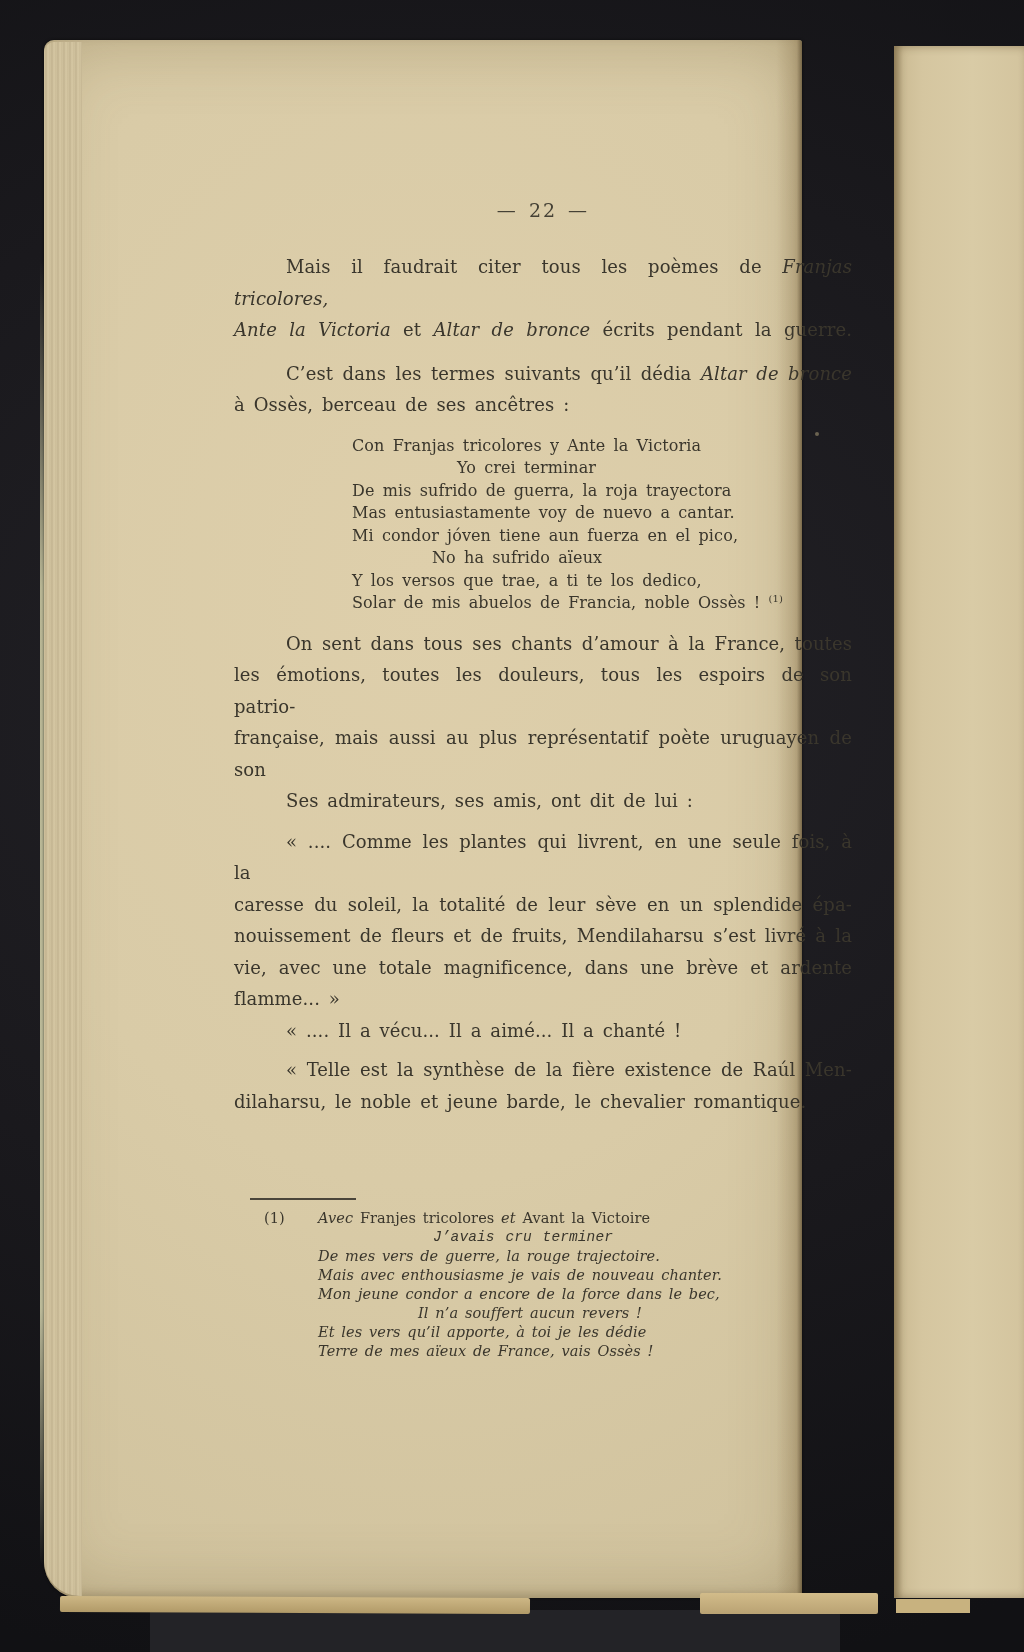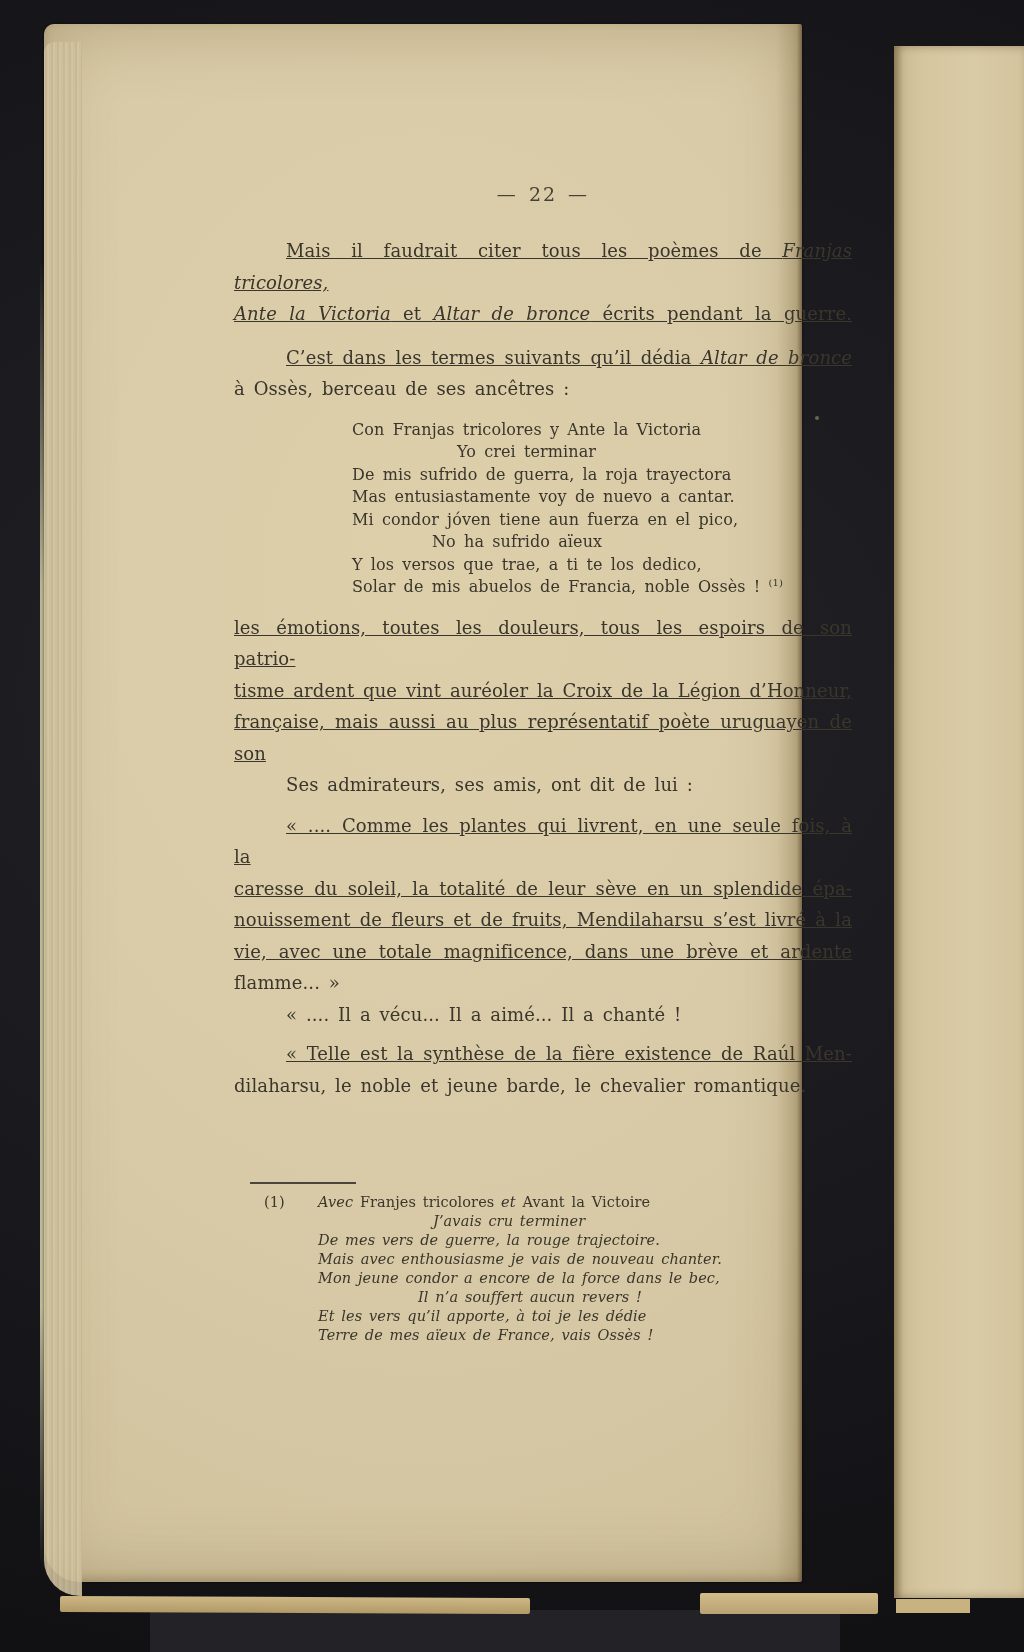--- a/index.html
+++ b/index.html
@@ -10,21 +10,21 @@
   }
   .scene{
     position:relative;width:1024px;height:1652px;overflow:hidden;
     background:radial-gradient(1300px 1000px at 45% 42%, #232227 0%, #1a191d 55%, #111114 100%);
   }
   .scan-bed{
     position:absolute;left:150px;top:1610px;width:690px;height:42px;
     background:#232327;
   }
   .main-page{
-    position:absolute;left:44px;top:24px;width:758px;height:1558px;
+    position:absolute;left:44px;top:40px;width:758px;height:1558px;
     background:radial-gradient(900px 1200px at 50% 35%, #decfab 0%, #d9cba7 50%, #cfc19c 100%);
     border-radius:10px 3px 3px 36px;
     box-shadow: inset 0 0 70px rgba(110,90,50,.33), inset 0 -4px 10px rgba(90,70,40,.3), 0 0 3px rgba(0,0,0,.6);
   }
   .edge-stripes{
     position:absolute;left:44px;top:42px;width:38px;height:1554px;
     background:repeating-linear-gradient(90deg,#d3c5a1 0px,#c2b390 2px,#d8caa6 4px,#cabb97 6px);
     border-radius:10px 0 0 36px;
     opacity:.9;
   }
@@ -53,40 +53,40 @@
   .text-block{
     position:absolute;left:190px;top:0;width:618px;
     color:#3a362c;font-size:18px;line-height:31.5px;word-spacing:3px;
     letter-spacing:.1px;
   }
   .page-number{
     margin-top:158px;height:24px;line-height:24px;text-align:center;
     font-size:19px;letter-spacing:2px;color:#454135;
   }
   .para .line{min-height:31.5px;}
-  .just{text-align:justify;text-align-last:justify;text-decoration:underline;}
+  .just{text-align:justify;text-align-last:justify;}
   .ind{text-indent:52px;}
   .it{font-style:italic;}
   sup{font-size:10px;line-height:0;vertical-align:super;}
 
   .m-p1{margin-top:29px;}
   .m-p2{margin-top:12px;}
   .verse{margin-top:14px;margin-left:118px;font-size:16px;line-height:22.5px;word-spacing:3px;}
   .v-ind2{margin-left:105px;}
   .v-ind6{margin-left:80px;}
   .m-p3{margin-top:13px;}
   .m-p4{margin-top:0;}
   .m-p5{margin-top:9px;}
   .m-p6{margin-top:0;}
   .m-p7{margin-top:8px;}
   .fn-rule{margin-top:81px;margin-left:16px;width:106px;height:2px;background:#4a453a;}
   .footnote{position:relative;margin-top:9px;font-size:14.5px;line-height:19px;word-spacing:2px;}
   .fn-marker{position:absolute;left:30px;top:0;font-size:14.5px;}
   .fn-lines{margin-left:84px;}
-  .f-ind2{margin-left:115px;}
+  .f-ind2{margin-left:115px;font-family:Liberation Mono, monospace;}
   .f-ind6{margin-left:100px;}
 </style>
 </head>
 <body>
 
 <div class="scene">
   <div class="scan-bed"></div>
   <div class="green-edge"></div>
 
   <div class="main-page">
@@ -111,22 +111,22 @@
         <div class="vline v-ind2"><span>Yo crei terminar</span></div>
         <div class="vline"><span>De mis sufrido de guerra, la roja trayectora</span></div>
         <div class="vline"><span>Mas entusiastamente voy de nuevo a cantar.</span></div>
         <div class="vline"><span>Mi condor jóven tiene aun fuerza en el pico,</span></div>
         <div class="vline v-ind6"><span>No ha sufrido aïeux</span></div>
         <div class="vline"><span>Y los versos que trae, a ti te los dedico,</span></div>
         <div class="vline"><span>Solar de mis abuelos de Francia, noble Ossès ! </span><sup>(1)</sup></div>
       </div>
 
       <div class="para m-p3">
+        <div class="line ind just"><span>On sent dans tous ses chants d’amour à la France, toutes</span></div>
         <div class="line just"><span>les émotions, toutes les douleurs, tous les espoirs de son patrio-</span></div>
-        <div class="line just"><span>tisme ardent que vint auréoler la Croix de la Légion d’Honneur,</span></div>
         <div class="line just"><span>française, mais aussi au plus représentatif poète uruguayen de son</span></div>
       </div>
 
       <div class="para m-p4">
         <div class="line ind"><span>Ses admirateurs, ses amis, ont dit de lui :</span></div>
       </div>
 
       <div class="para m-p5">
         <div class="line ind just"><span>« .... Comme les plantes qui livrent, en une seule fois, à la</span></div>
         <div class="line just"><span>caresse du soleil, la totalité de leur sève en un splendide épa-</span></div>

